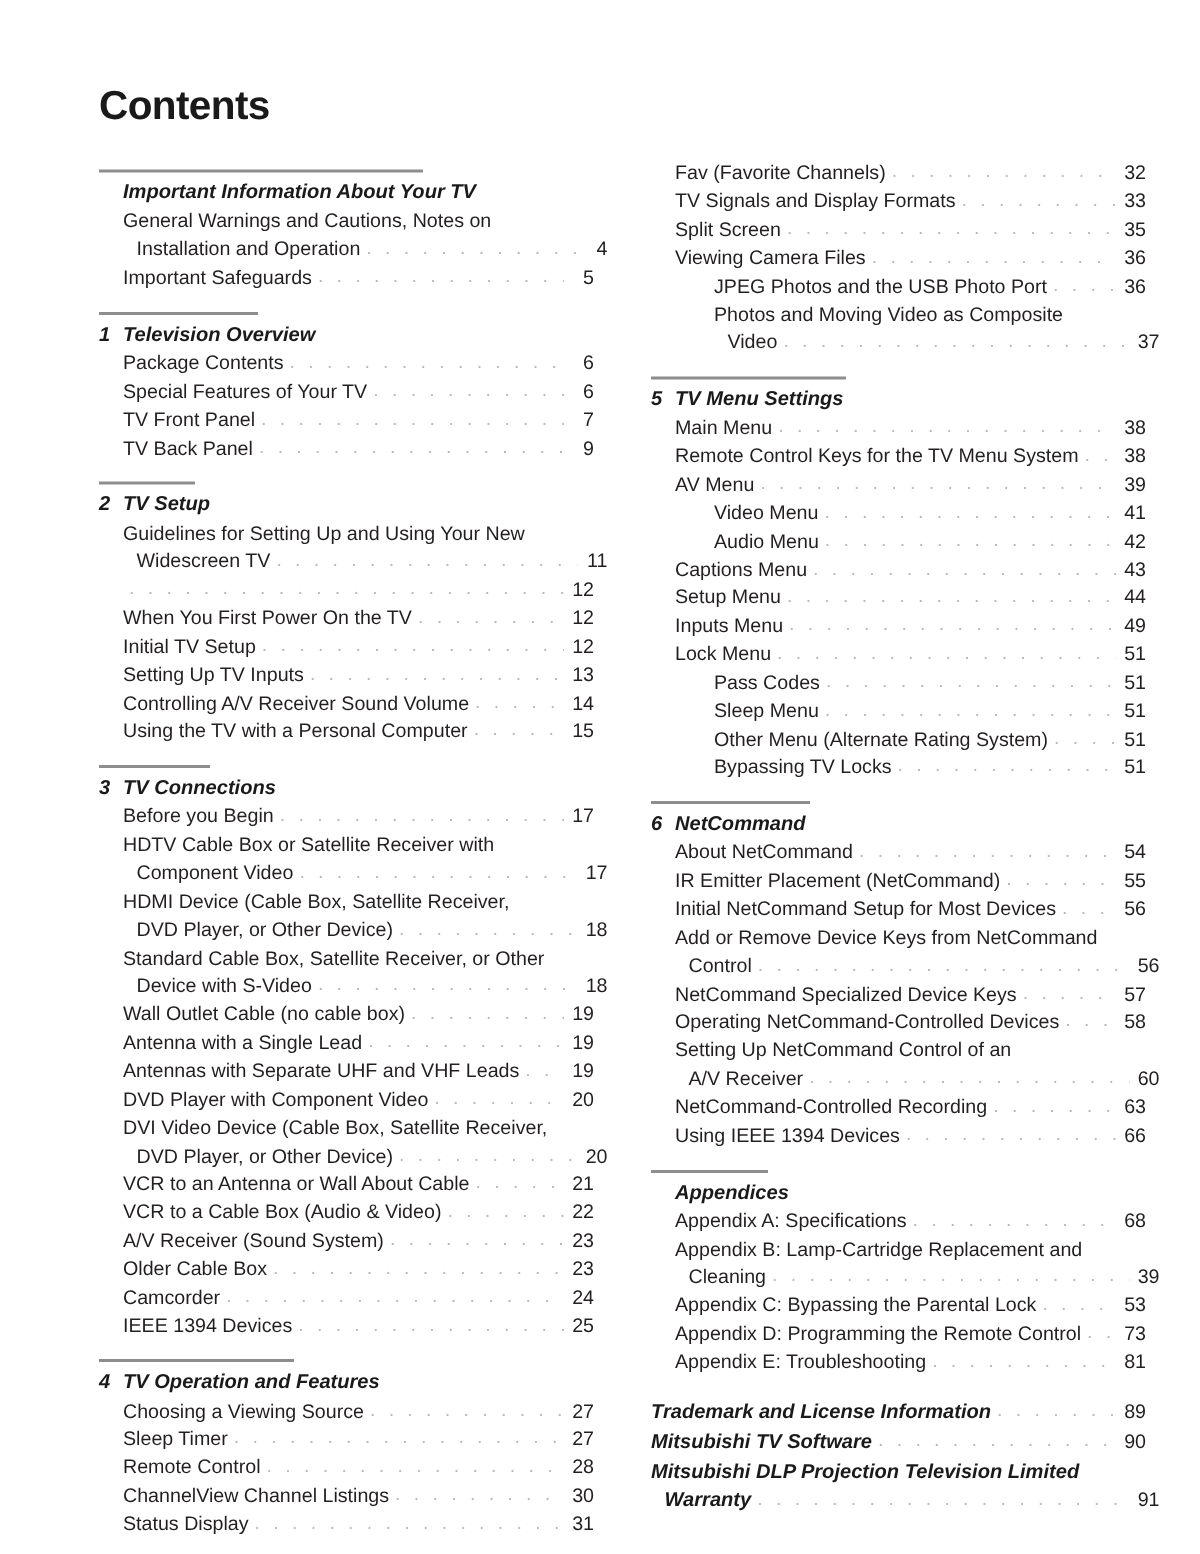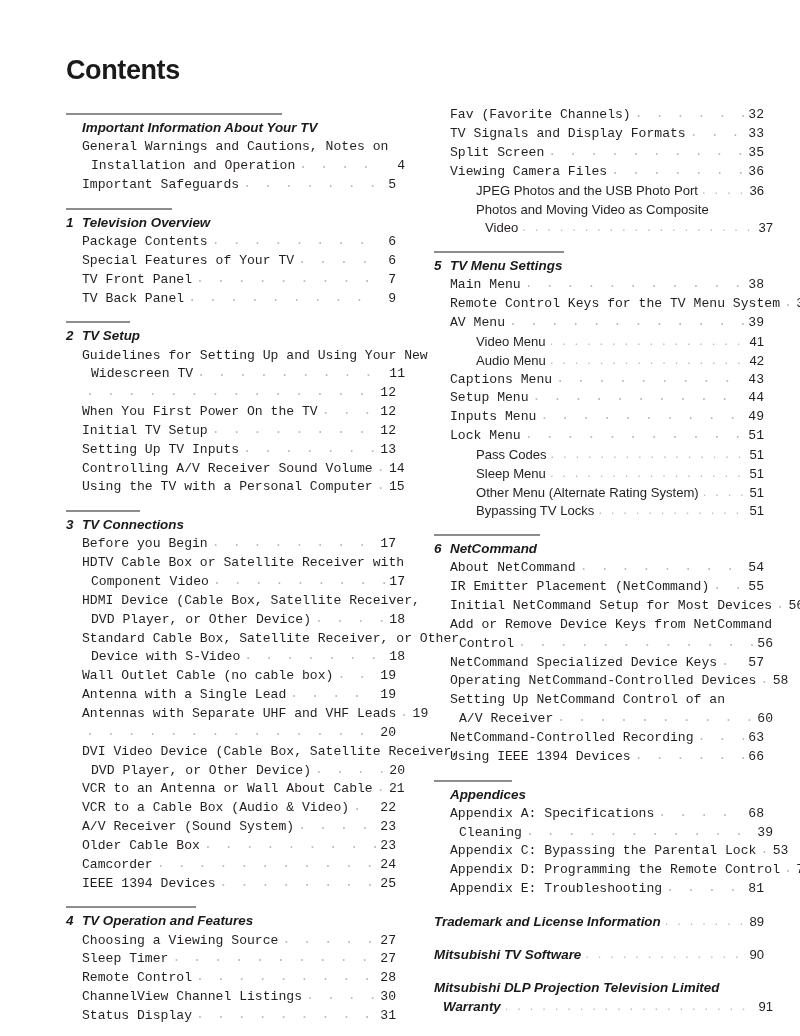--- a/index.html
+++ b/index.html
@@ -106,37 +106,37 @@
     margin: 0 3px 0 4px;
     transform: translateY(-1px);
   }
   .pageno {
     flex: 0 0 auto;
     text-align: right;
     min-width: 17px;
     color: #231f20;
   }
   
-  .lvl1 { padding-left: 16px; font-family: Liberation Mono, monospace; }
+  .lvl1 { padding-left: 16px; }
   .lvl2 { padding-left: 42px; }
   .lvl0 { padding-left: 0px; }
 
   
   .cont {
     padding-left: 9px;
   }
 
   
   li.entry.strong .entry-text {
     font-style: italic;
     font-weight: bold;
     font-size: 13.4px;
     color: #1a1a1a;
   }
-  li.entry.strong { margin-top: 13px; }
+  li.entry.strong { margin-top: 0; }
 </style>
 </head>
 <body>
 
 <div id="page">
 
   <h1 class="page-title">Contents</h1>
 
   <div class="columns">
     <div class="col col-left">
@@ -323,20 +323,21 @@
             </li>
             <li class="entry lvl1">
               <div class="entry-row">
                 <span class="entry-text">Antennas with Separate UHF and VHF Leads</span>
                 <span class="leader">. . . . . . . . . . . . . . . . . . . . . . . . . . . . . . . . . . . . . . . . . . . . . . . . . . . . . . . . . . . . . . . . . . . . . . . . . . . . . . . . . . . . . . . . . . </span>
                 <span class="pageno">19</span>
               </div>
             </li>
             <li class="entry lvl1">
               <div class="entry-row">
+                <span class="entry-text">DVD Player with Component Video</span>
                 <span class="leader">. . . . . . . . . . . . . . . . . . . . . . . . . . . . . . . . . . . . . . . . . . . . . . . . . . . . . . . . . . . . . . . . . . . . . . . . . . . . . . . . . . . . . . . . . . </span>
                 <span class="pageno">20</span>
               </div>
             </li>
             <li class="entry lvl1">
               <div class="entry-row">
                 <span class="entry-text">DVI Video Device (Cable Box, Satellite Receiver,</span>
               </div>
               <div class="entry-row cont">
                 <span class="entry-text">DVD Player, or Other Device)</span>
@@ -669,20 +670,23 @@
           </div>
           <ul class="entries">
             <li class="entry lvl1">
               <div class="entry-row">
                 <span class="entry-text">Appendix A:  Specifications</span>
                 <span class="leader">. . . . . . . . . . . . . . . . . . . . . . . . . . . . . . . . . . . . . . . . . . . . . . . . . . . . . . . . . . . . . . . . . . . . . . . . . . . . . . . . . . . . . . . . . . </span>
                 <span class="pageno">68</span>
               </div>
             </li>
             <li class="entry lvl1">
+              <div class="entry-row">
+                <span class="entry-text">Appendix B:  Lamp-Cartridge Replacement and</span>
+              </div>
               <div class="entry-row cont">
                 <span class="entry-text">Cleaning</span>
                 <span class="leader">. . . . . . . . . . . . . . . . . . . . . . . . . . . . . . . . . . . . . . . . . . . . . . . . . . . . . . . . . . . . . . . . . . . . . . . . . . . . . . . . . . . . . . . . . . </span>
                 <span class="pageno">39</span>
               </div>
             </li>
             <li class="entry lvl1">
               <div class="entry-row">
                 <span class="entry-text">Appendix C:  Bypassing the Parental Lock</span>
                 <span class="leader">. . . . . . . . . . . . . . . . . . . . . . . . . . . . . . . . . . . . . . . . . . . . . . . . . . . . . . . . . . . . . . . . . . . . . . . . . . . . . . . . . . . . . . . . . . </span>

